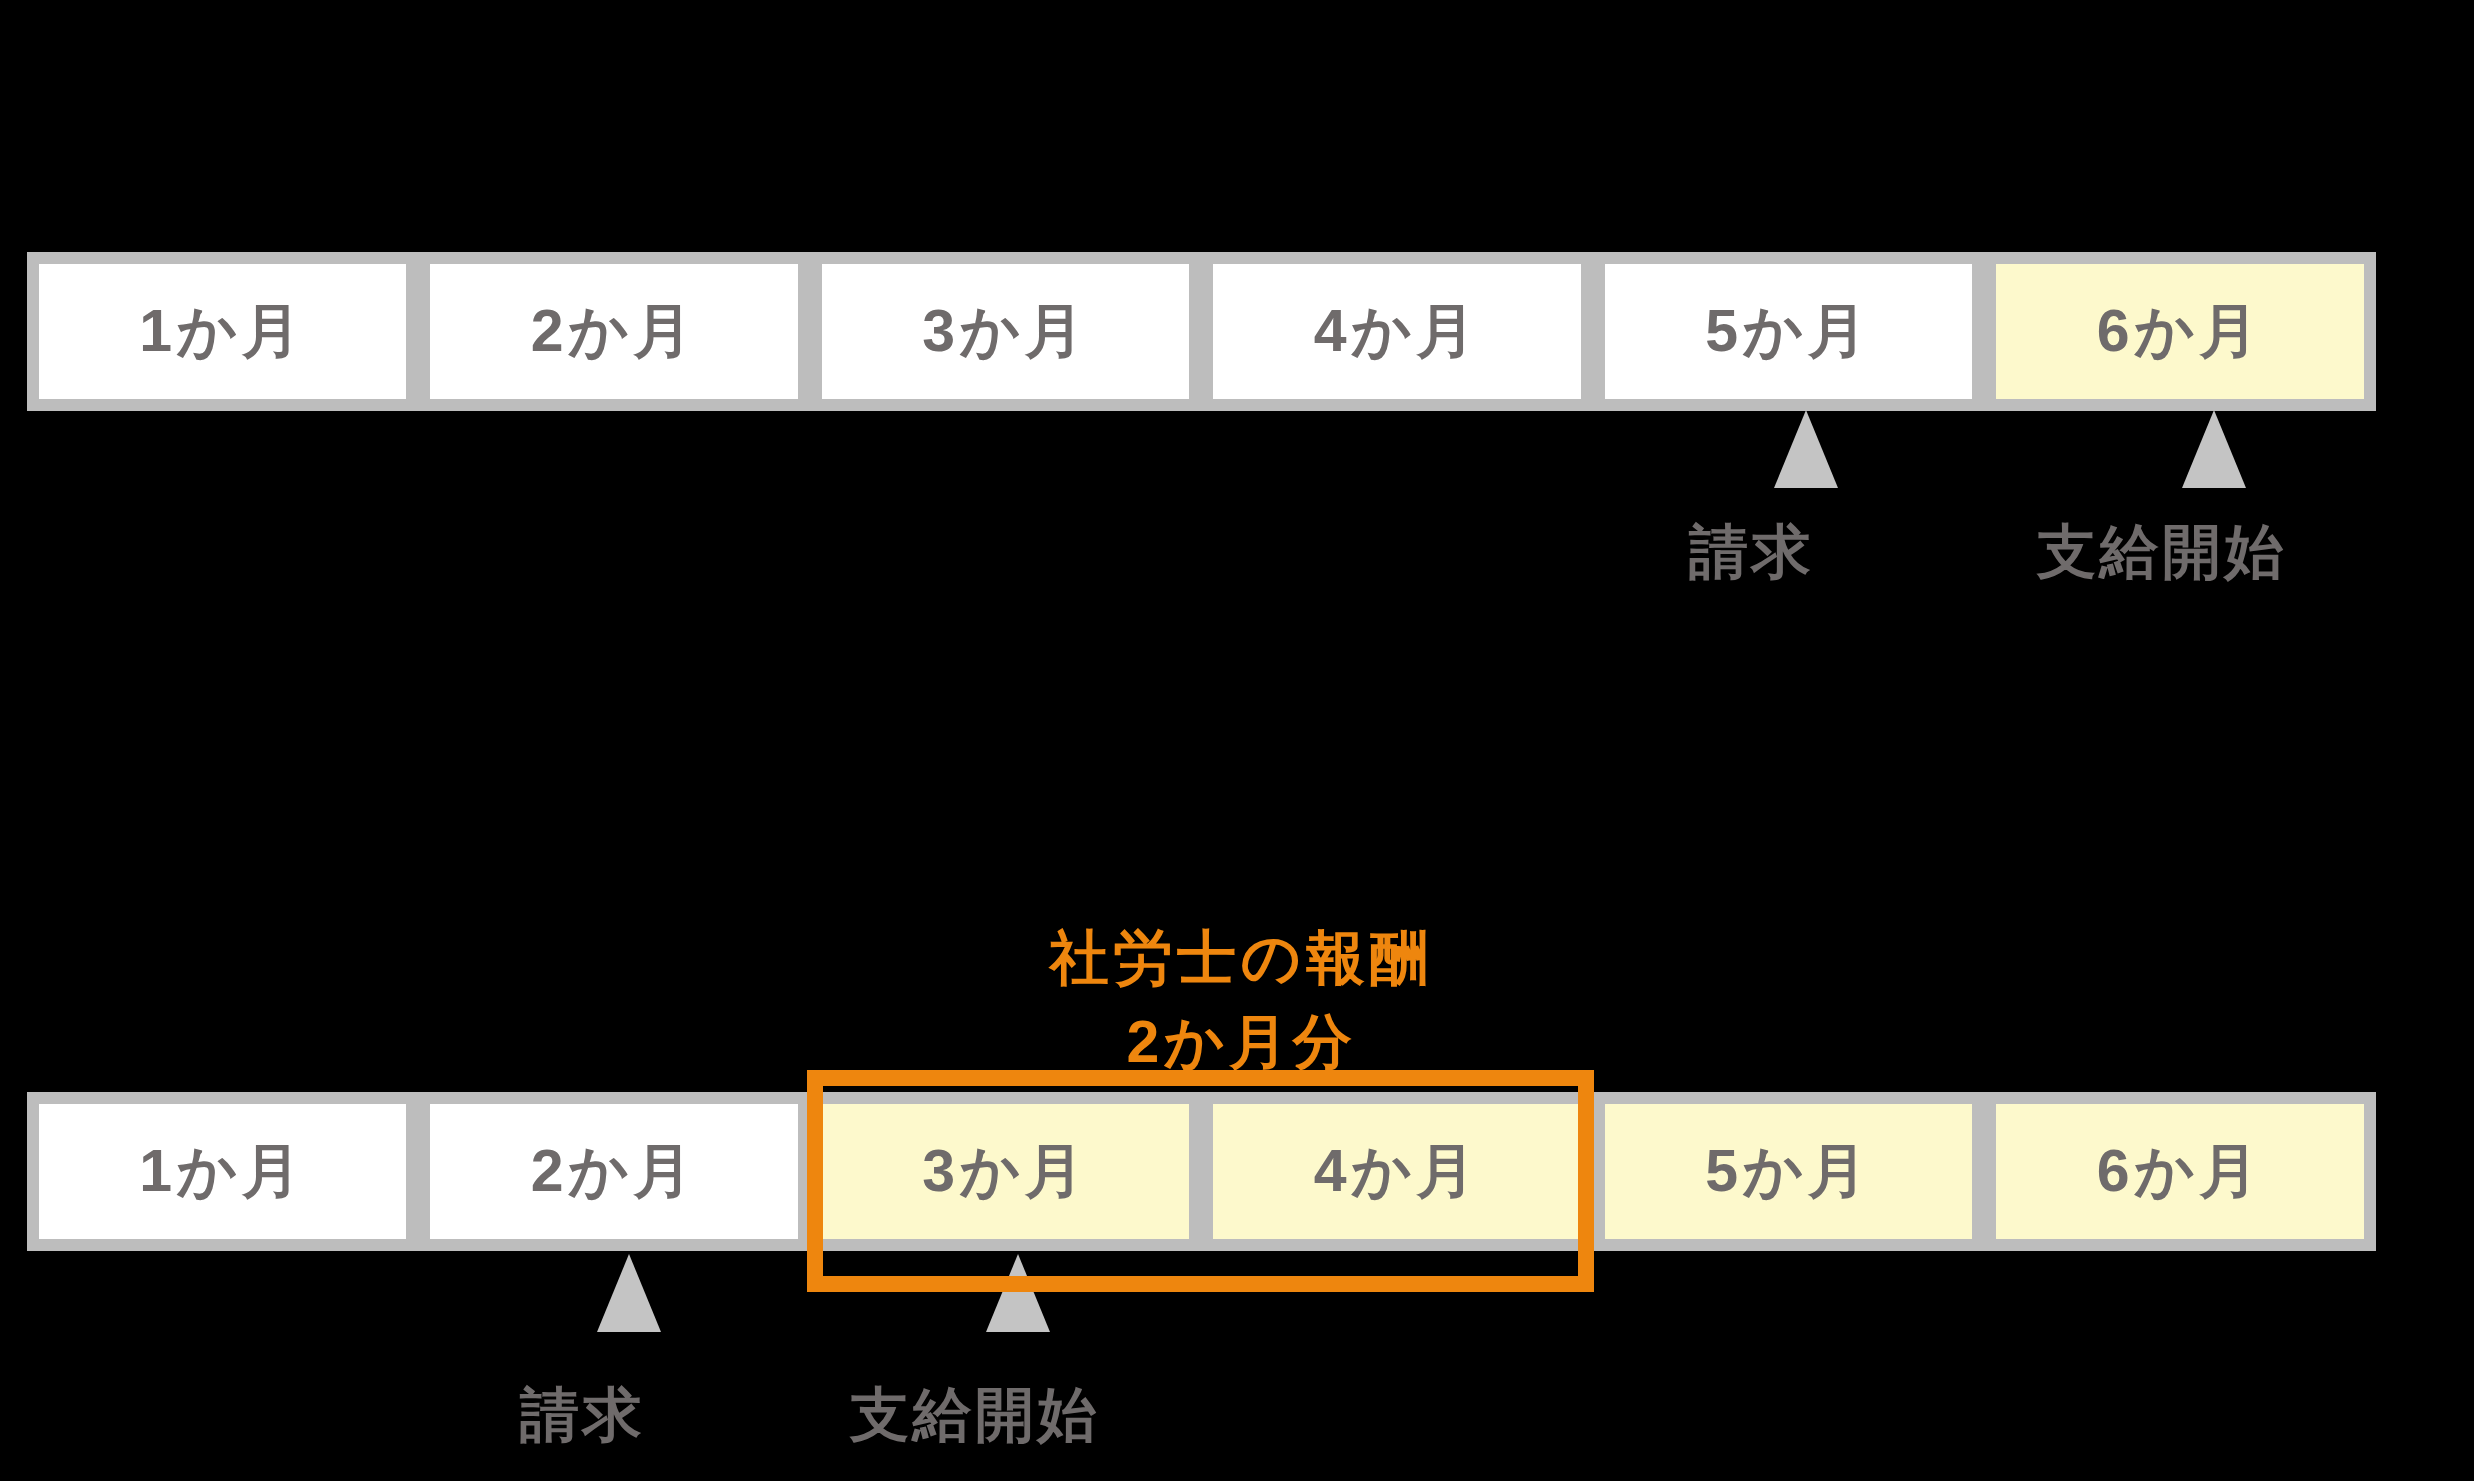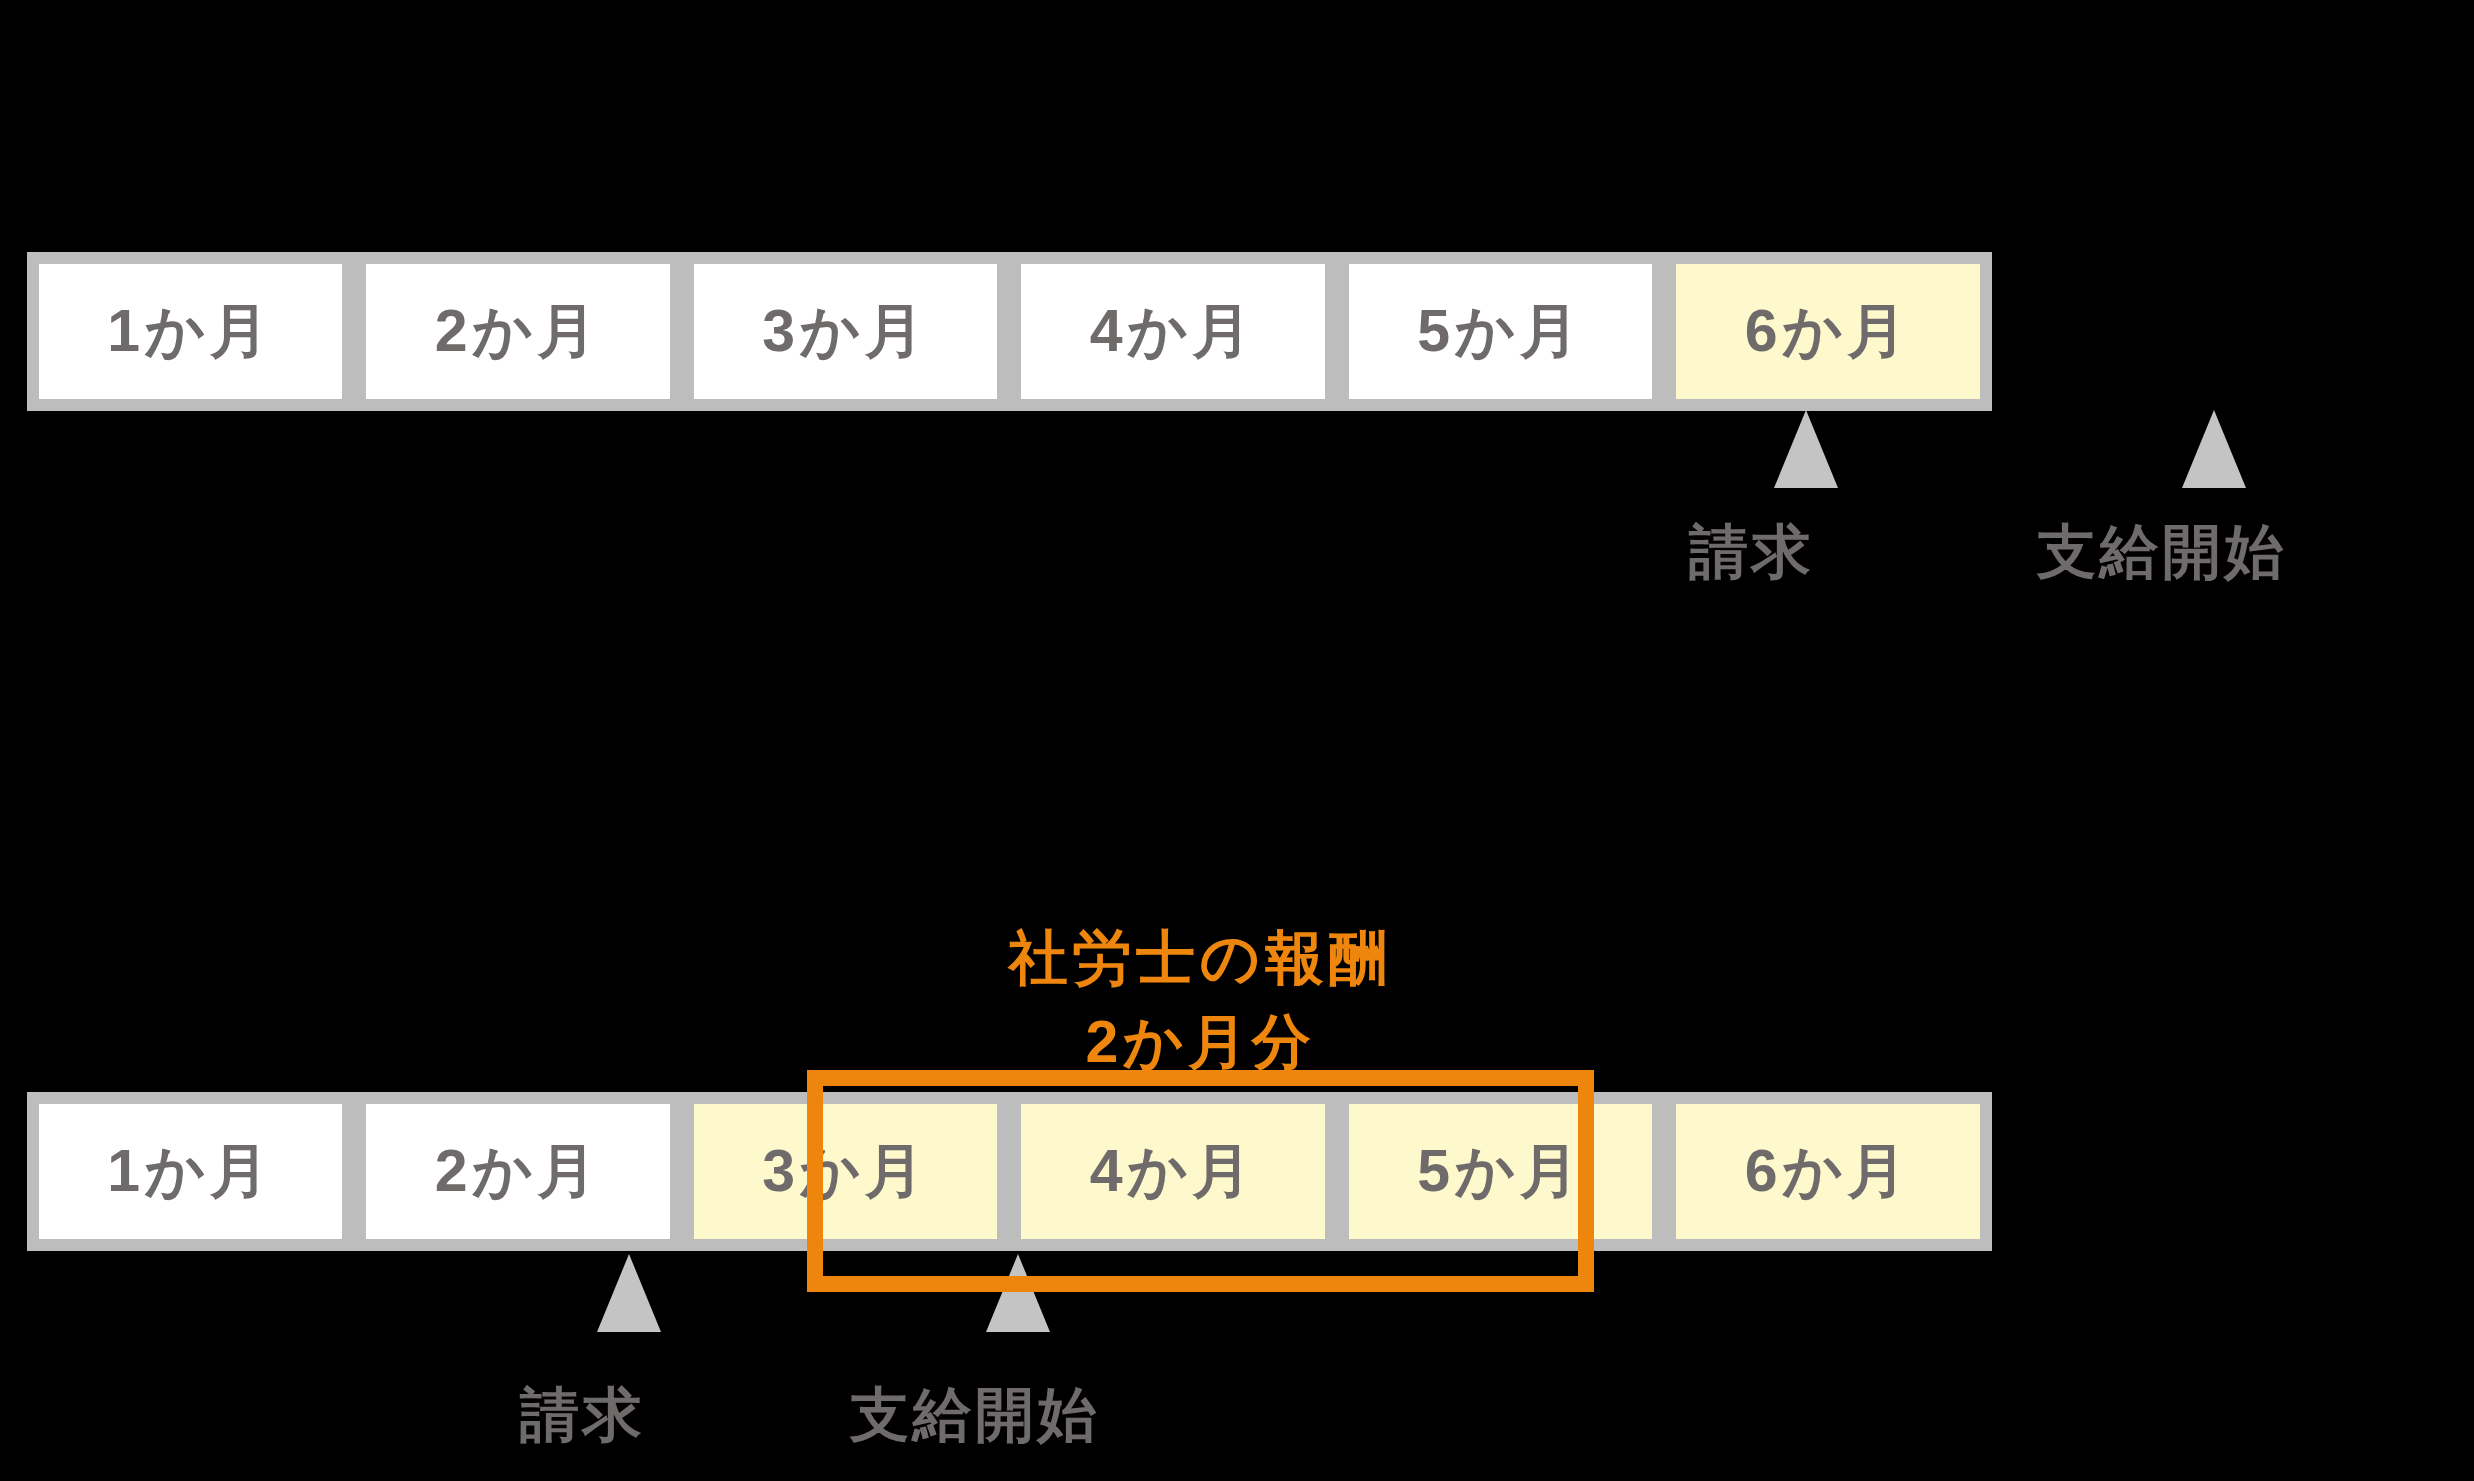--- a/index.html
+++ b/index.html
@@ -16,21 +16,21 @@
   .stage{
     position:relative;
     width:2475px;height:1482px;
     background:var(--bg);
     overflow:hidden;
     font-family:"Liberation Sans", sans-serif;
   }
   .timeline{
     position:absolute;
     left:26.6px;
-    width:1965px;
+    width:2349px;
     height:159px;
     display:flex;
     z-index:1;
   }
   .timeline.top{top:252px;}
   .timeline.bottom{top:1092px;}
   .cell{
     flex:1 1 0;
     border:12.4px solid var(--box-border);
     background:var(--box-fill);
@@ -71,21 +71,21 @@
     top:1070px;
     width:787px;
     height:222px;
     box-sizing:border-box;
     border:16.5px solid var(--accent-orange);
     background:transparent;
     z-index:3;
   }
   .fee-annotation{
     position:absolute;
-    left:807px;
+    left:848px;
     top:916px;
     width:787px;
     text-align:center;
     font-weight:bold;
     font-size:59px;
     line-height:84px;
     letter-spacing:4.7px;
     color:var(--accent-orange);
     z-index:2;
     white-space:nowrap;

